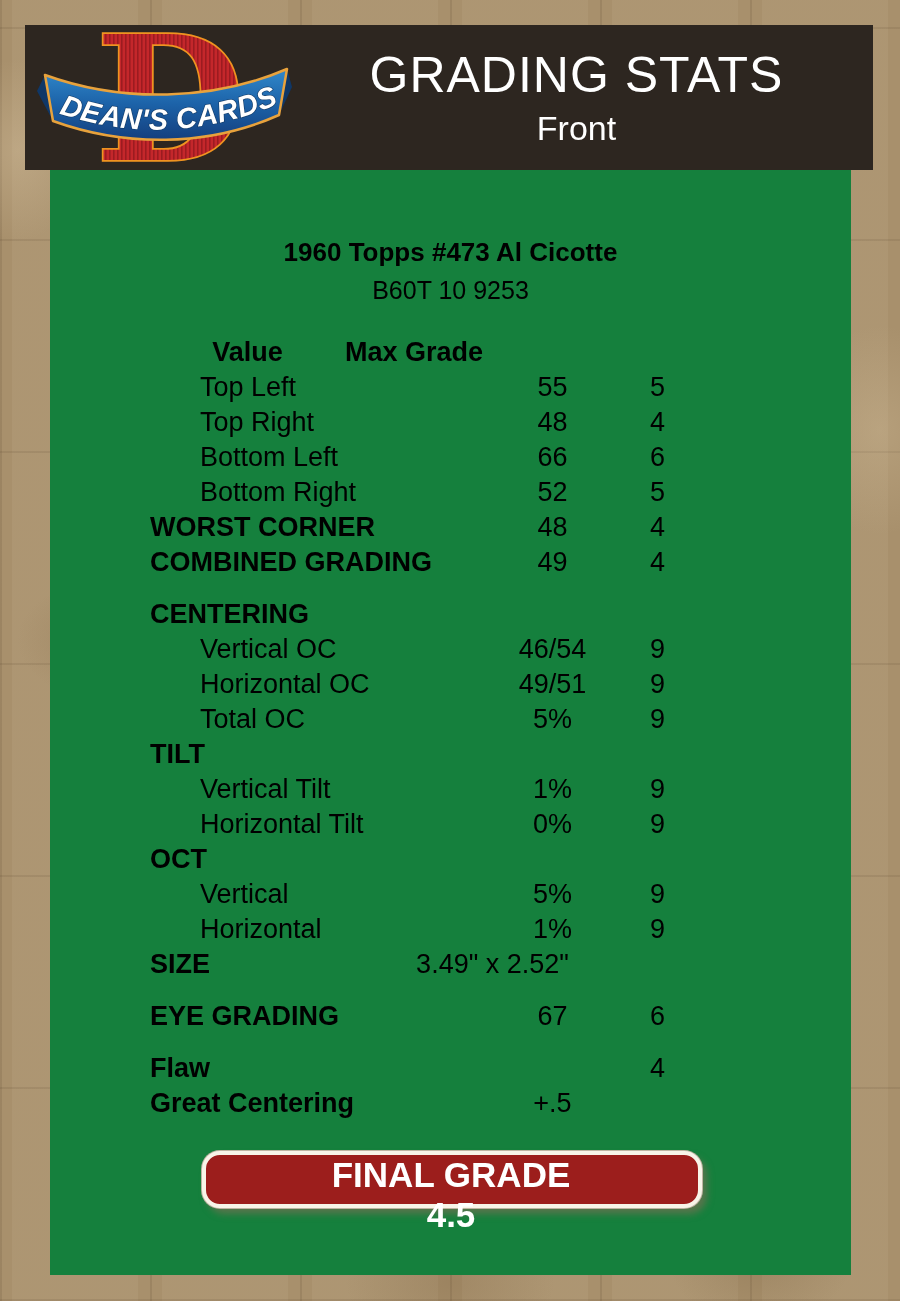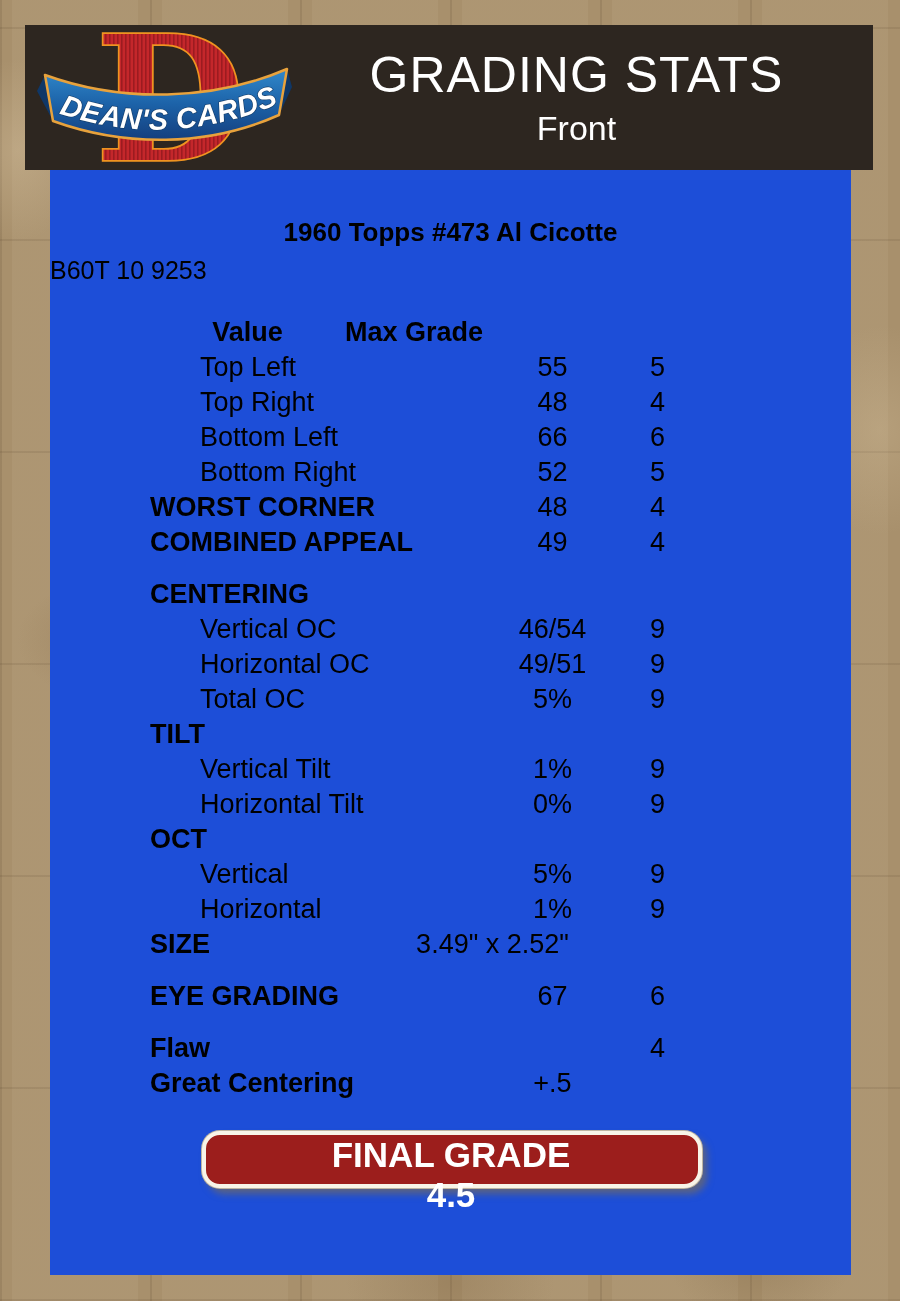--- a/index.html
+++ b/index.html
@@ -28,25 +28,25 @@
   .logo{position:absolute;left:12px;top:4px;width:255px;height:140px}
   .headings{
     position:absolute;left:280px;right:25px;top:0;height:100%;
     display:flex;flex-direction:column;justify-content:center;align-items:center;
     color:#ffffff;
   }
   .h-title{font-size:50px;line-height:1.08;letter-spacing:1px;white-space:nowrap}
   .h-sub{font-size:34px;margin-top:7px}
   .sheet{
     position:absolute;left:50px;top:170px;width:801px;height:1105px;
-    box-sizing:border-box;padding-top:47px;
-    background:#1d4ed8;color:#000;
+    box-sizing:border-box;padding-top:67px;
+    background:#15803d;color:#000;
   }
   .card-title{margin:0;text-align:center;font-weight:bold;font-size:26px;line-height:31px}
-  .card-code{margin-top:7px;font-size:25px;line-height:30px}
+  .card-code{margin-top:7px;text-align:center;font-size:25px;line-height:30px}
   .table{margin:30px 0 0 100px;width:645px;font-size:27px}
   .row{display:flex;height:35px;align-items:center}
   .row.gap{margin-top:17px}
   .lbl{width:305px;white-space:nowrap}
   .lbl.ind{padding-left:50px;width:255px}
   .sec{font-weight:bold}
   .row.head .val,.row.head .max{font-weight:bold}
   .val{width:195px;text-align:center;white-space:nowrap}
   .max{width:145px;text-align:left;white-space:nowrap}
   .val.size-val{transform:translateX(-60px)}
@@ -122,21 +122,21 @@
       <div class="lbl ind">Bottom Right</div>
       <div class="val">52</div>
       <div class="max">5</div>
     </div>
     <div class="row">
       <div class="lbl sec">WORST CORNER</div>
       <div class="val">48</div>
       <div class="max">4</div>
     </div>
     <div class="row">
-      <div class="lbl sec">COMBINED APPEAL</div>
+      <div class="lbl sec">COMBINED GRADING</div>
       <div class="val">49</div>
       <div class="max">4</div>
     </div>
 
     <div class="row gap">
       <div class="lbl sec">CENTERING</div>
       <div class="val"></div>
       <div class="max"></div>
     </div>
     <div class="row">

